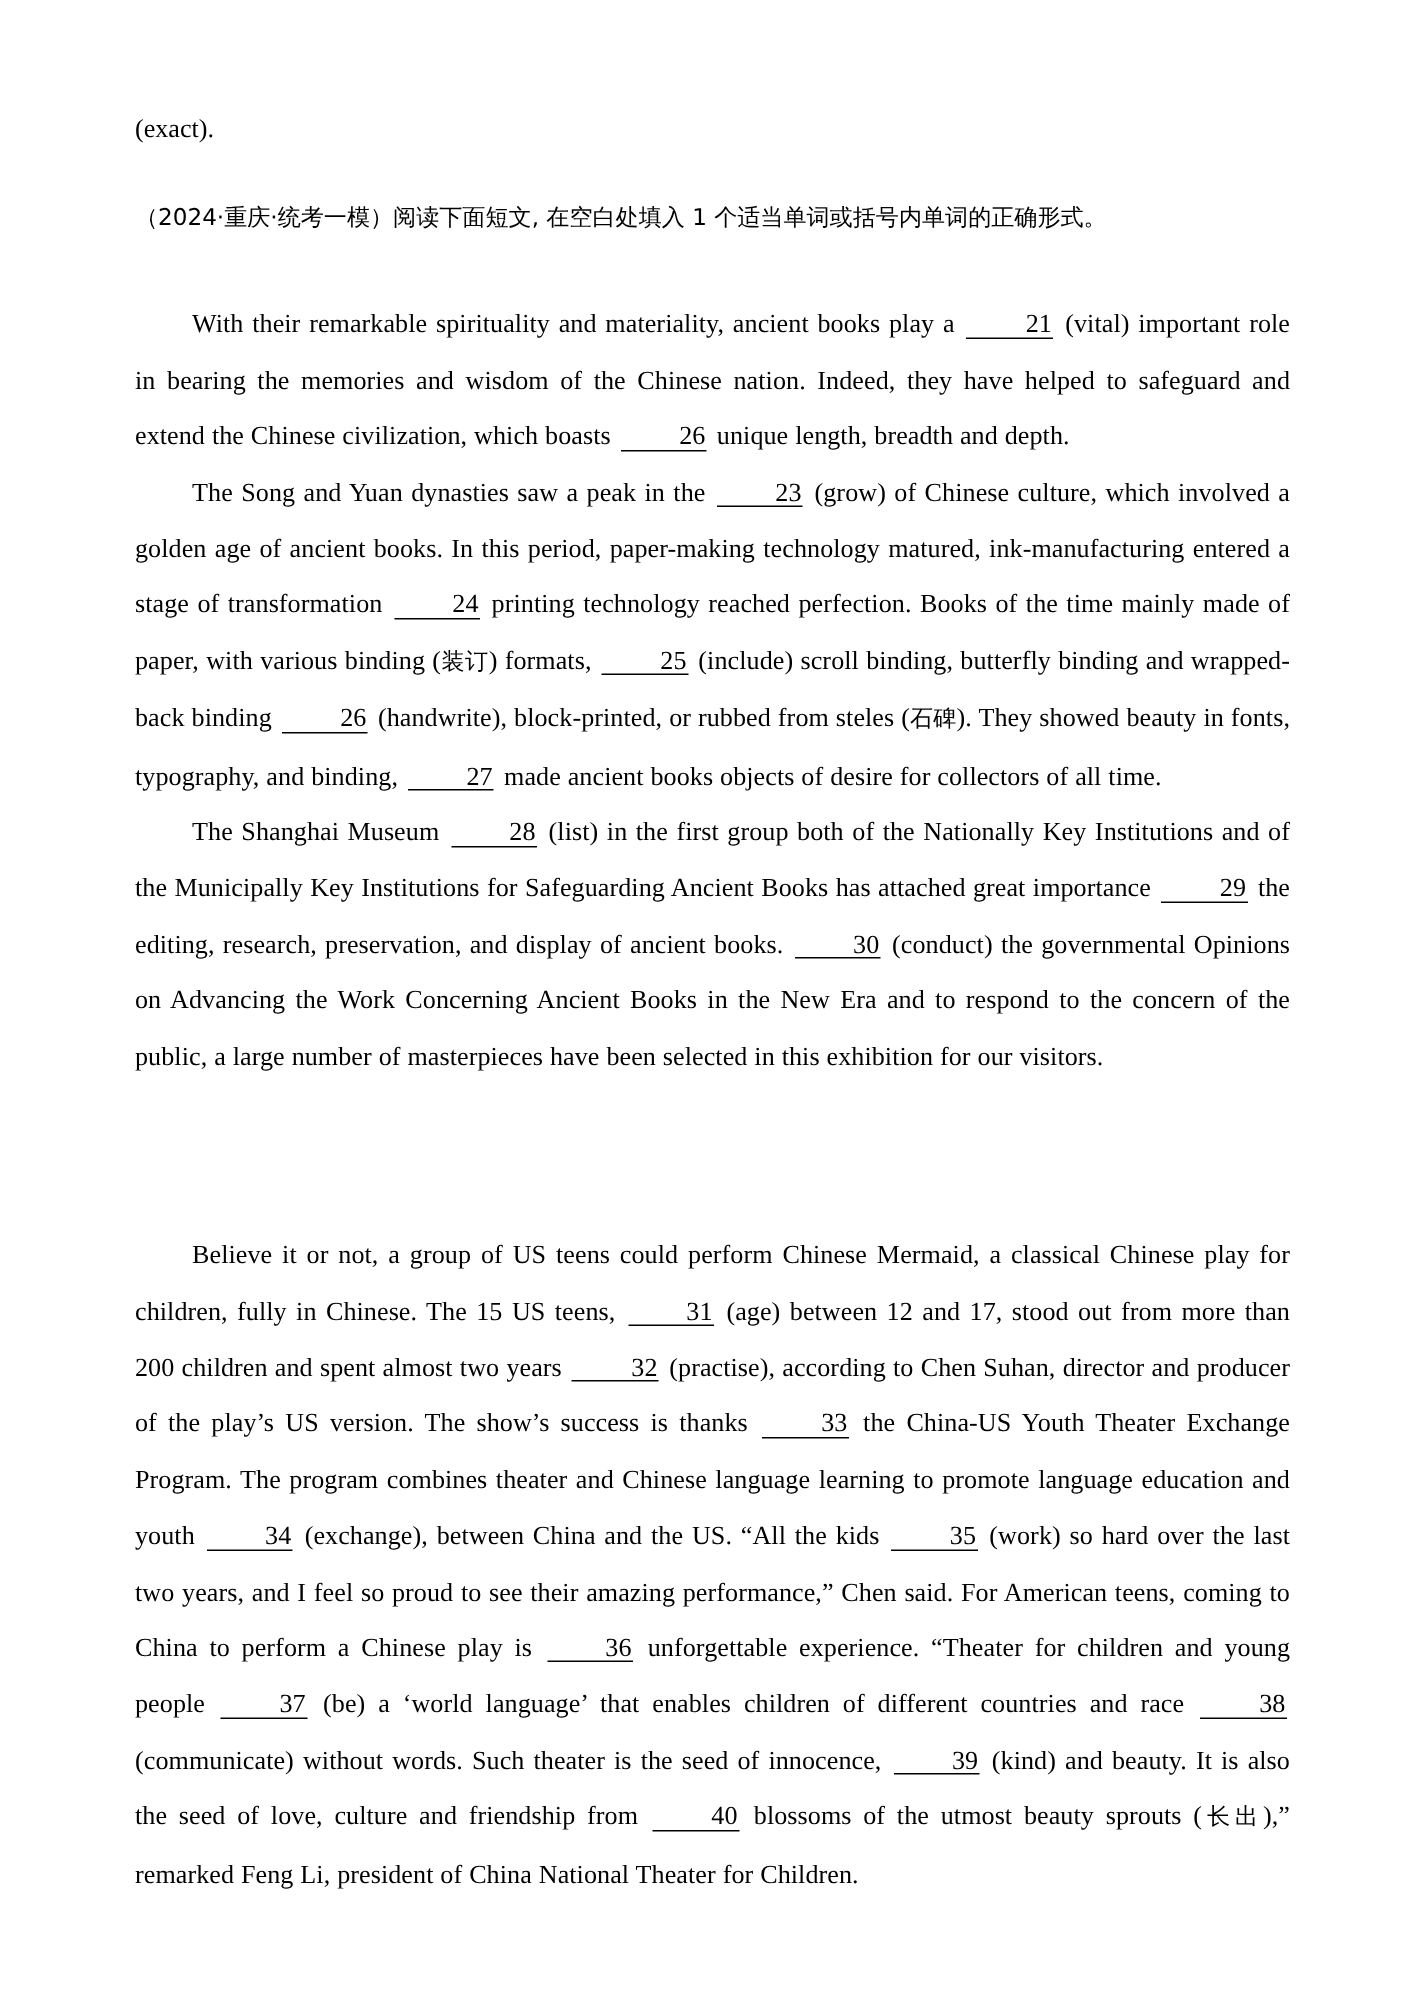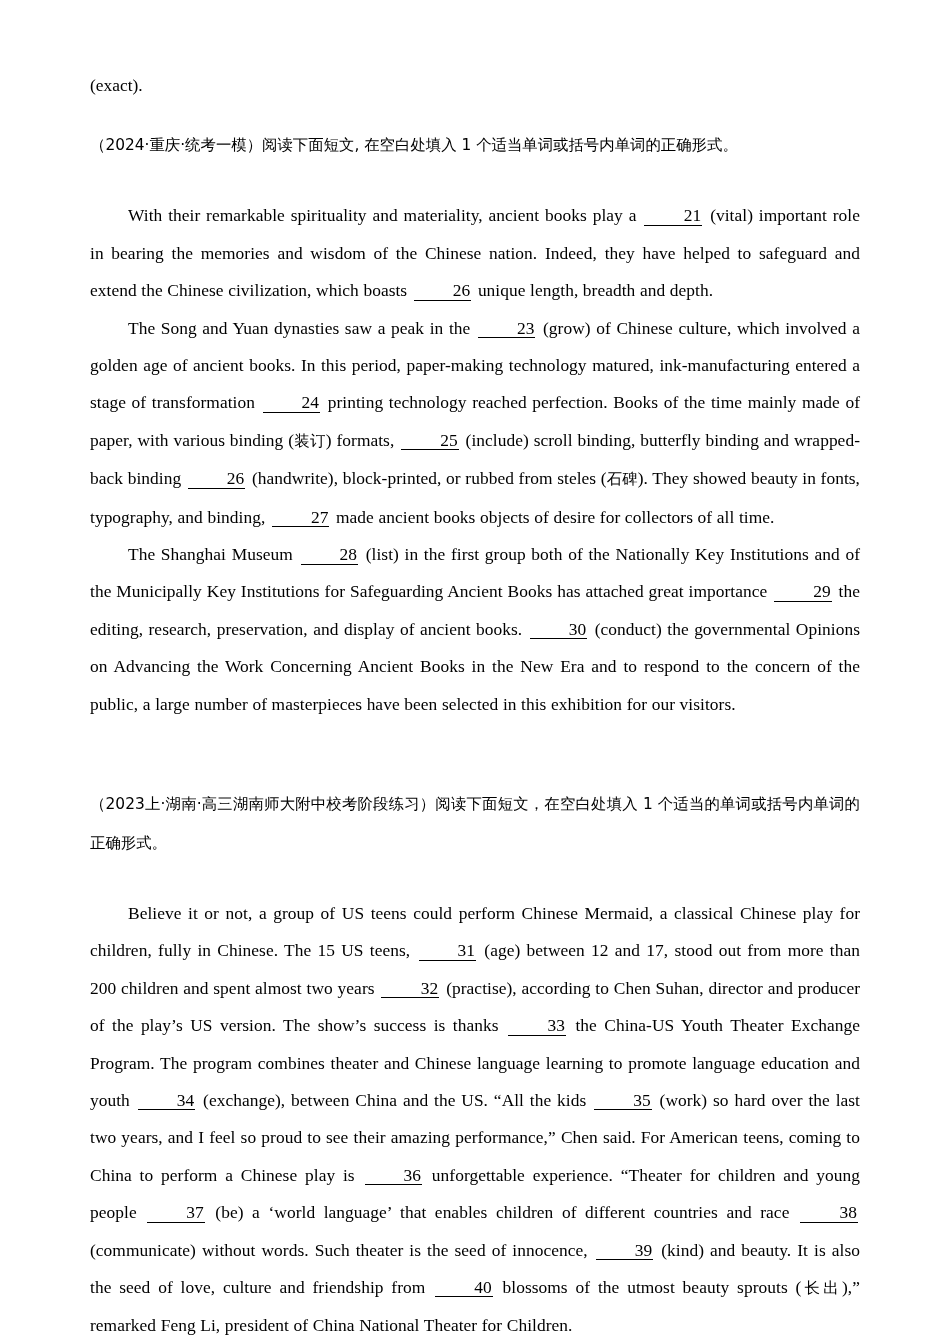--- a/index.html
+++ b/index.html
@@ -95,23 +95,20 @@
     <div class="sp-1"></div>
 
     <div>
       <p class="para">With their remarkable spirituality and materiality, ancient books play a <span class="blank w-wide">21</span> (vital) important role in bearing the memories and wisdom of the Chinese nation. Indeed, they have helped to safeguard and extend the Chinese civilization, which boasts <span class="blank w-narrow">26</span> unique length, breadth and depth.</p>
       <p class="para">The Song and Yuan dynasties saw a peak in the <span class="blank w-narrow">23</span> (grow) of Chinese culture, which involved a golden age of ancient books. In this period, paper-making technology matured, ink-manufacturing entered a stage of transformation <span class="blank w-mid">24</span> printing technology reached perfection. Books of the time mainly made of paper, with various binding (<span class="cjk">装订</span>) formats, <span class="blank w-narrow">25</span> (include) scroll binding, butterfly binding and wrapped-back binding <span class="blank w-tight">26</span> (handwrite), block-printed, or rubbed from steles (<span class="cjk">石碑</span>). They showed beauty in fonts, typography, and binding, <span class="blank w-tight">27</span> made ancient books objects of desire for collectors of all time.</p>
       <p class="para">The Shanghai Museum <span class="blank w-mid">28</span> (list) in the first group both of the Nationally Key Institutions and of the Municipally Key Institutions for Safeguarding Ancient Books has attached great importance <span class="blank w-mid">29</span> the editing, research, preservation, and display of ancient books. <span class="blank w-narrow">30</span> (conduct) the governmental Opinions on Advancing the Work Concerning Ancient Books in the New Era and to respond to the concern of the public, a large number of masterpieces have been selected in this exhibition for our visitors.</p>
     </div>
 
     <div class="sp-4"></div>
 
-    <p class="cn">
-      <span class="cjk">（2023上·湖南·高三湖南师大附中校考阶段练习）阅读下面短文，在空白处填入 1 个适当的单词或括号内单词的正确形式。</span>
-    </p>
 
     <div class="sp-1"></div>
 
     <div>
       <p class="para">Believe it or not, a group of US teens could perform Chinese Mermaid, a classical Chinese play for children, fully in Chinese. The 15 US teens, <span class="blank w-mid">31</span> (age) between 12 and 17, stood out from more than 200 children and spent almost two years <span class="blank w-wide">32</span> (practise), according to Chen Suhan, director and producer of the play’s US version. The show’s success is thanks <span class="blank w-wide">33</span> the China-US Youth Theater Exchange Program. The program combines theater and Chinese language learning to promote language education and youth <span class="blank w-mid">34</span> (exchange), between China and the US. “All the kids <span class="blank w-narrow">35</span> (work) so hard over the last two years, and I feel so proud to see their amazing performance,” Chen said. For American teens, coming to China to perform a Chinese play is <span class="blank w-tight">36</span> unforgettable experience. “Theater for children and young people <span class="blank w-mid">37</span> (be) a ‘world language’ that enables children of different countries and race <span class="blank w-wide">38</span> (communicate) without words. Such theater is the seed of innocence, <span class="blank w-mid">39</span> (kind) and beauty. It is also the seed of love, culture and friendship from <span class="blank w-mid">40</span> blossoms of the utmost beauty sprouts (<span class="cjk">长出</span>),” remarked Feng Li, president of China National Theater for Children.</p>
     </div>
 
   </div>
 </div>
 

